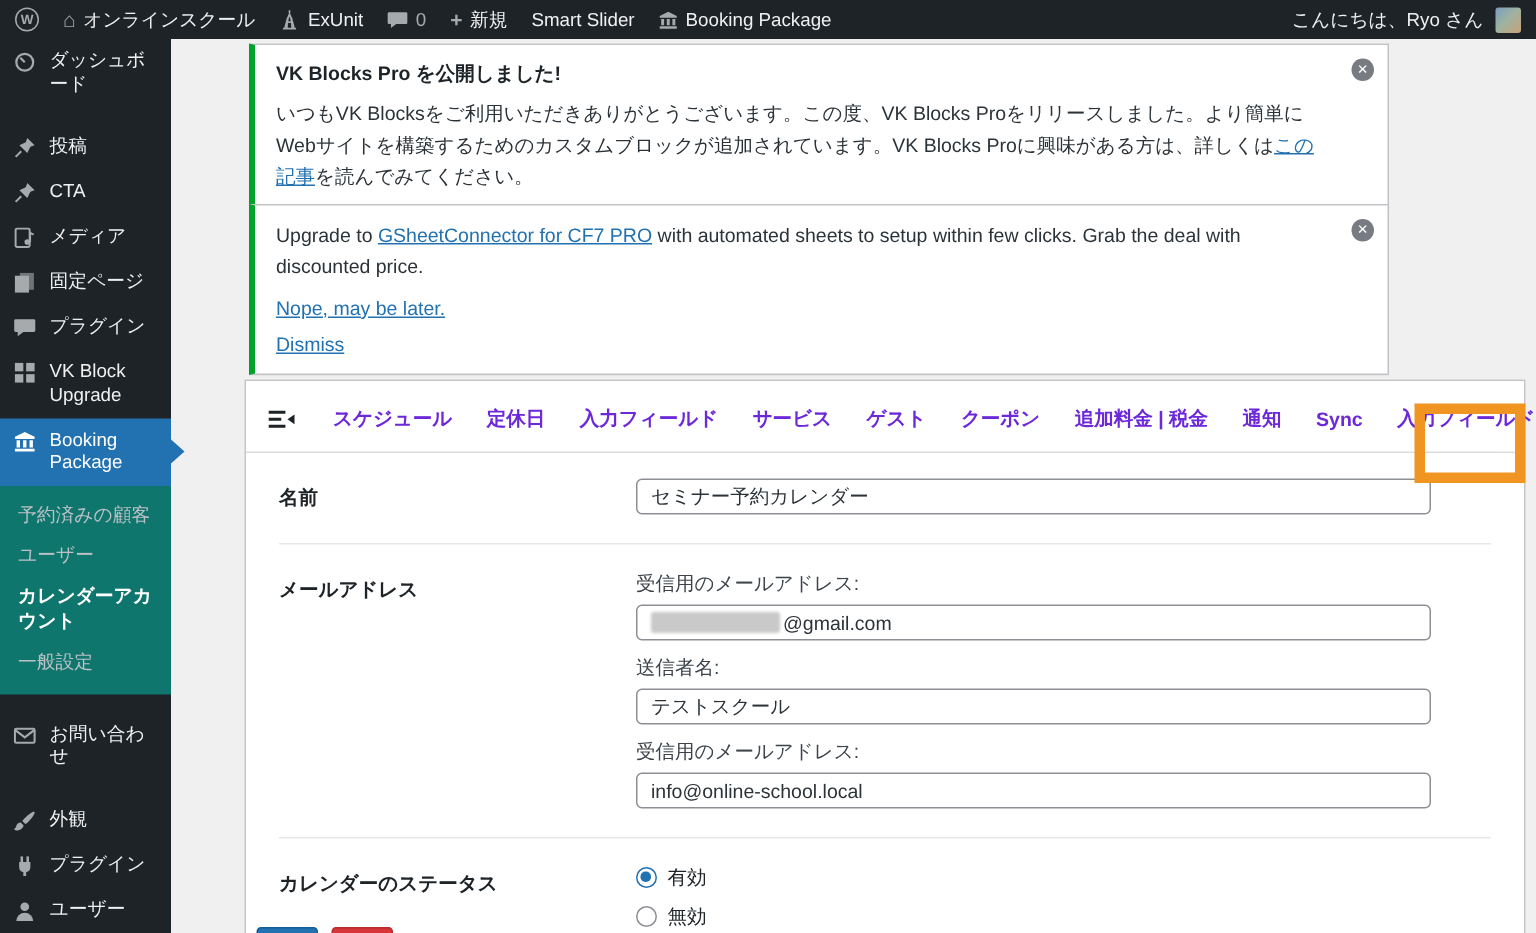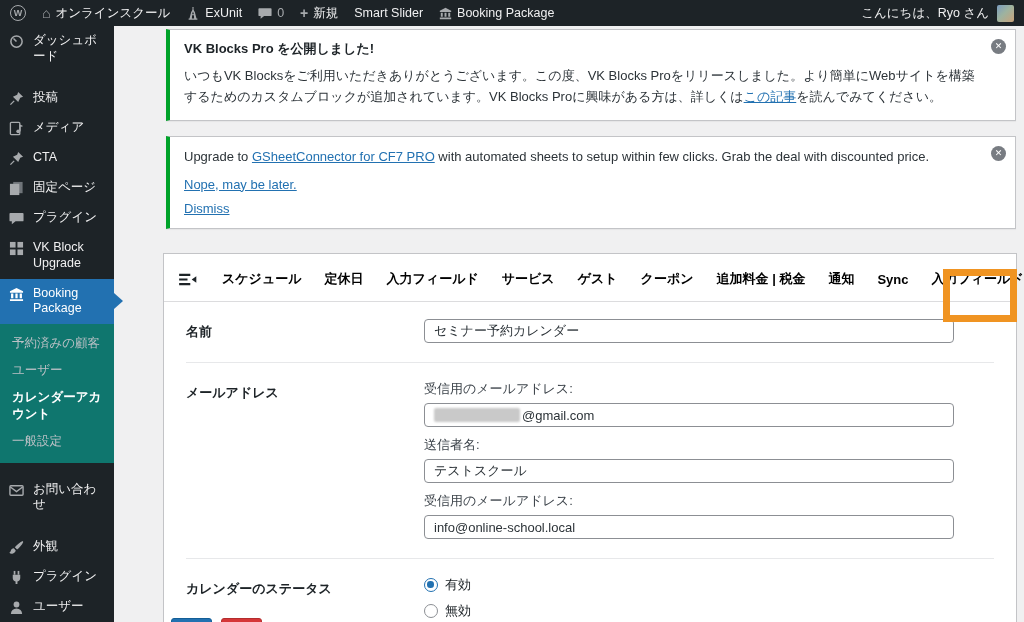--- a/index.html
+++ b/index.html
@@ -44,21 +44,21 @@
     position:absolute; right:-9px; top:50%; margin-top:-8px; width:0; height:0;
     border-top:8px solid transparent; border-bottom:8px solid transparent;
     border-left:9px solid #2271b1;
   }
   .sb-sub { background:#0f766e; padding:6px 0 8px; }
   .sb-sub-item { padding:5px 8px 5px 12px; color:#bdc1c6; cursor:pointer; }
   .sb-sub-item.current { color:#fff; font-weight:bold; }
   
   .content { position:absolute; left:133px; top:26px; width:891px; height:596px; overflow:hidden; }
   .notice {
-    position:absolute; left:33px; width:850px; background:#fff;
+    position:absolute; left:33px; width:760px; background:#fff;
     border:1px solid #c3c4c7; border-left:4px solid #00a32a;
     box-shadow:0 1px 1px rgba(0,0,0,.04); padding:10px 40px 12px 14px;
   }
   .notice .n-title { font-weight:bold; margin-bottom:8px; }
   .notice p { line-height:1.6; color:#2c3338; }
   .notice a { color:#2271b1; text-decoration:underline; cursor:pointer; }
   .n-links { margin-top:10px; }
   .n-sep { color:#787c82; margin:0 4px; text-decoration:none; }
   .n-close {
     position:absolute; right:9px; top:9px; width:15px; height:15px; border-radius:50%;
@@ -68,21 +68,21 @@
   .notice .stack-link { display:block; margin-top:9px; width:max-content; }
   
   .panel {
     position:absolute; left:30px; top:227px; width:854px; height:420px;
     background:#fff; border:1px solid #c3c4c7;
   }
   .tabbar {
     display:flex; align-items:center; gap:23px; padding:16px 14px 13px;
     border-bottom:1px solid #dcdcde;
   }
-  .tab { color:#000000; font-weight:bold; font-size:13px; white-space:nowrap; cursor:pointer; }
+  .tab { color:#6d28d9; font-weight:bold; font-size:13px; white-space:nowrap; cursor:pointer; }
   .tab-list-icon { display:inline-flex; cursor:pointer; margin-right:2px; }
   .form { padding:0 22px; }
   .frow { display:flex; padding:17px 0 19px; border-bottom:1px solid #e7e8ea; }
   .flabel { width:238px; font-weight:bold; padding-top:4px; }
   .fvalue { flex:1; }
   .input {
     width:530px; height:24px; background:#fff; border:1px solid #8c8f94; border-radius:4px;
     padding:0 9px; display:flex; align-items:center; color:#2c3338; font-size:13px;
     overflow:hidden; white-space:nowrap; cursor:text;
   }
@@ -172,33 +172,33 @@
     <div class="sb-item">
       <svg width="15" height="15" viewBox="0 0 16 16">
           <path fill="#a7aaad" d="M9.8 1l5.2 5.2-3 1.1-2.2 4.5-5.6-5.6 4.5-2.2z"></path>
           <path stroke="#a7aaad" stroke-width="1.4" d="M5.5 10.5L1.5 14.5"></path>
         </svg>
       <span>投稿</span>
     </div>
 
     <div class="sb-item">
       <svg width="15" height="15" viewBox="0 0 16 16">
+          <path fill="#a7aaad" d="M9.8 1l5.2 5.2-3 1.1-2.2 4.5-5.6-5.6 4.5-2.2z"></path>
+          <path stroke="#a7aaad" stroke-width="1.4" d="M5.5 10.5L1.5 14.5"></path>
+        </svg>
+      <span>CTA</span>
+    </div>
+
+    <div class="sb-item">
+      <svg width="15" height="15" viewBox="0 0 16 16">
           <rect x="1.5" y="1.5" width="10" height="13" rx="1" fill="none" stroke="#a7aaad" stroke-width="1.4"></rect>
           <circle cx="9.8" cy="11" r="2" fill="#a7aaad"></circle>
           <path d="M11.8 11V4.5l2.5 1.2" stroke="#a7aaad" stroke-width="1.4" fill="none"></path>
         </svg>
       <span>メディア</span>
-    </div>
-
-    <div class="sb-item">
-      <svg width="15" height="15" viewBox="0 0 16 16">
-          <path fill="#a7aaad" d="M9.8 1l5.2 5.2-3 1.1-2.2 4.5-5.6-5.6 4.5-2.2z"></path>
-          <path stroke="#a7aaad" stroke-width="1.4" d="M5.5 10.5L1.5 14.5"></path>
-        </svg>
-      <span>CTA</span>
     </div>
 
     <div class="sb-item">
       <svg width="15" height="15" viewBox="0 0 16 16">
           <rect x="4.5" y="1" width="10" height="12" fill="#6f7479"></rect>
           <rect x="1" y="3" width="10" height="12" fill="#a7aaad"></rect>
         </svg>
       <span>固定ページ</span>
     </div>
 

